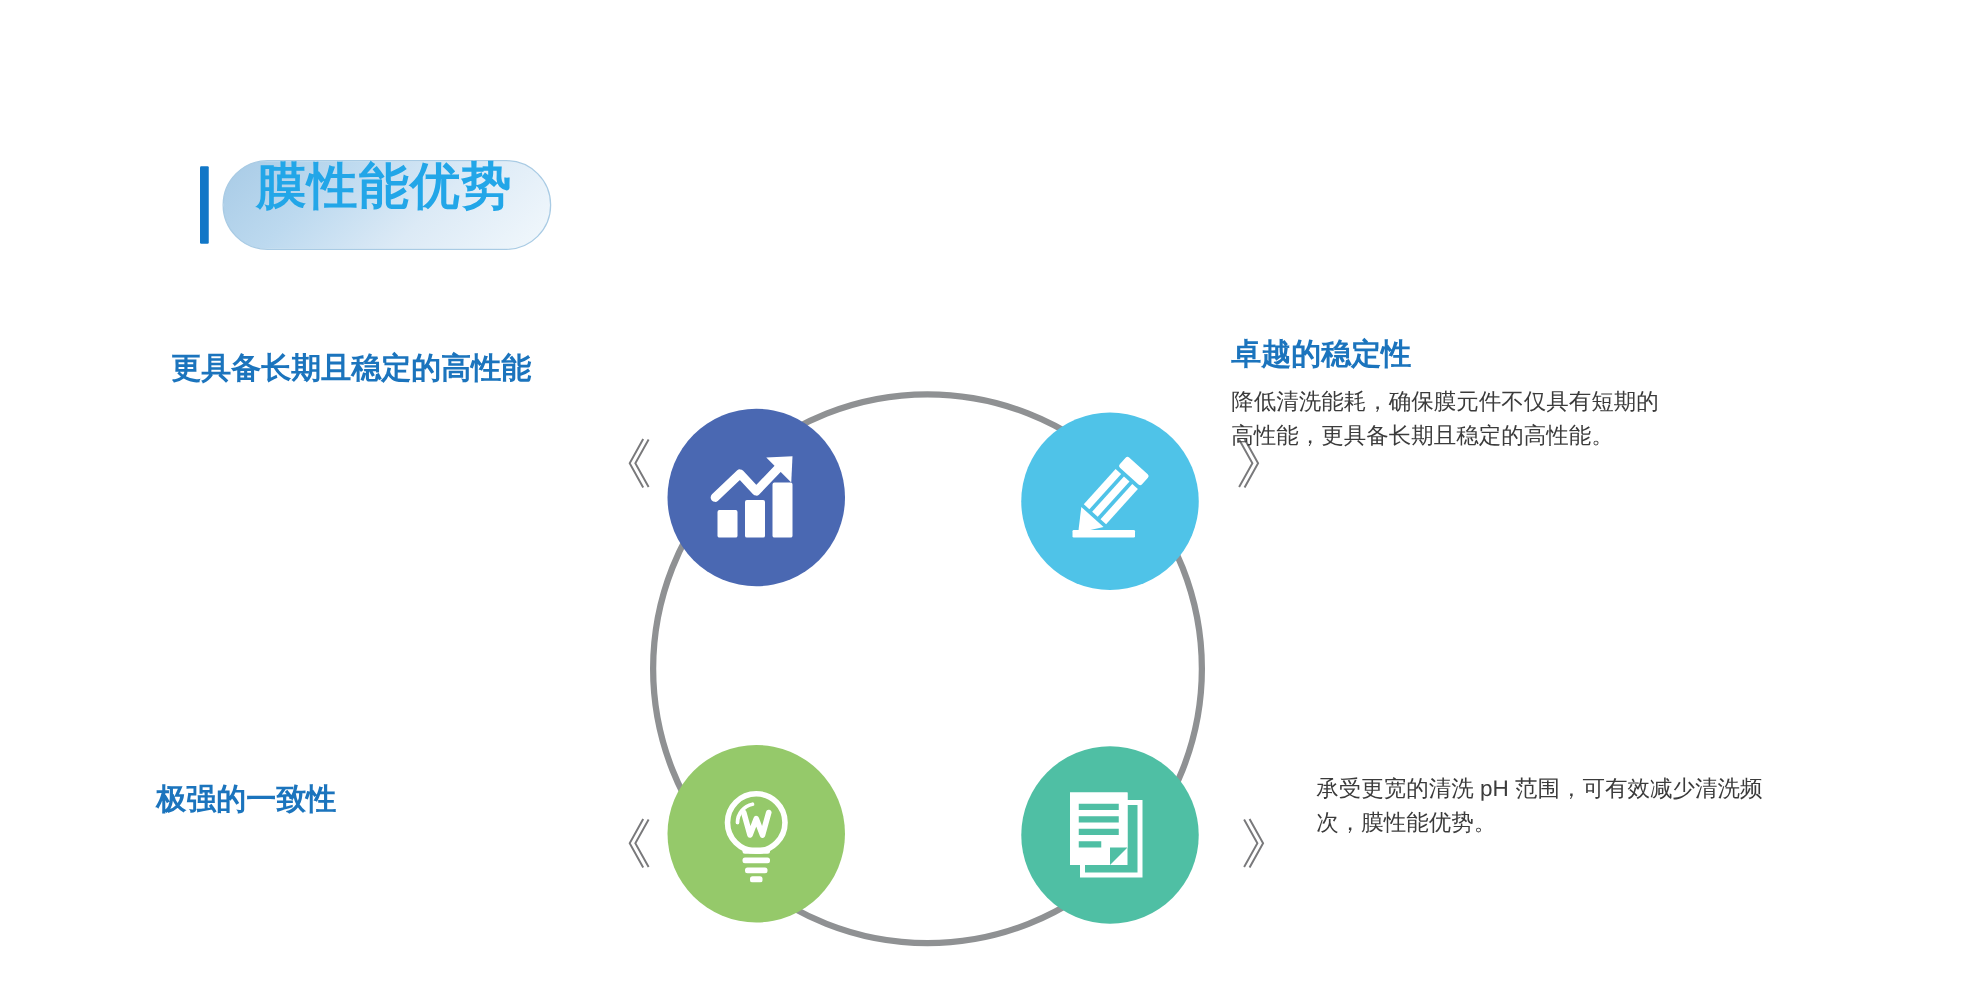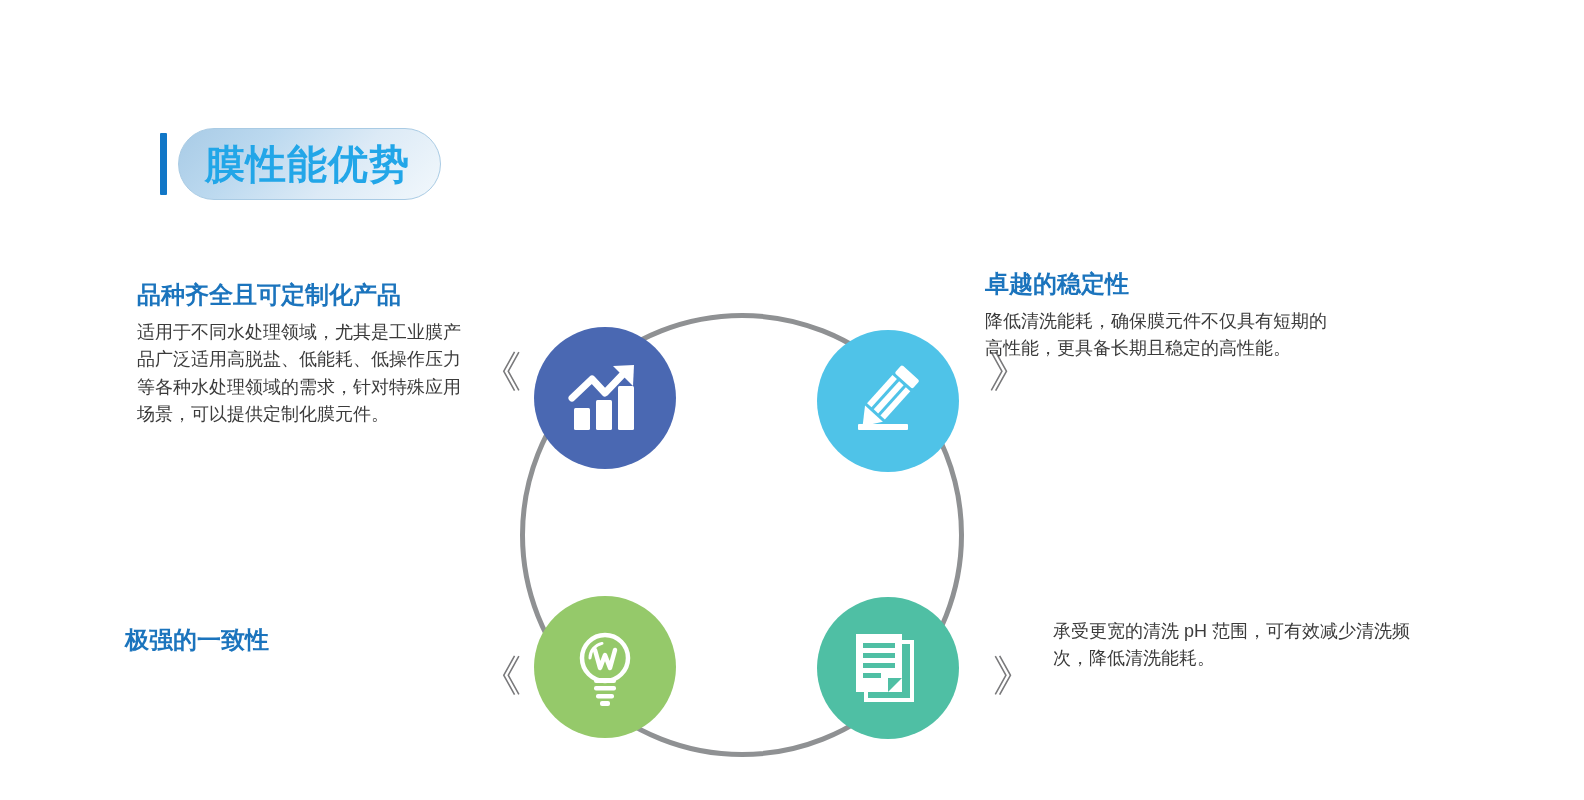--- a/index.html
+++ b/index.html
@@ -19,21 +19,21 @@
   }
   .title-bar{
     width:7px;height:62px;background:#1177c7;border-radius:1px;
     flex:0 0 auto;
   }
   .title-pill{
     margin-left:11px;
     height:72px;
     padding:0 30px 0 26px;
     border-radius:36px;
-    display:flex;align-items:center;justify-content:center;
+    display:flex;justify-content:center;
     background:linear-gradient(135deg,#a8cbe6 0%,#bcd9ef 30%,#dceaf6 62%,#f2f8fc 100%);
     border:1px solid #a9cbe4;
     box-sizing:border-box;
   }
   .title-text{
     font-size:40px;font-weight:bold;color:#22a6e8;
     letter-spacing:1px;line-height:1;white-space:nowrap;
   }
 
   
@@ -160,30 +160,29 @@
       </svg>
     </span>
   </div>
 
   <div class="chev chev-tl">《</div>
   <div class="chev chev-tr">》</div>
   <div class="chev chev-bl">《</div>
   <div class="chev chev-br">》</div>
 
   <div class="block b-tl">
-    <h3>品种齐全且可定制化产品</h3>
-    <p>适用于不同水处理领域，尤其是工业膜产品广泛适用高脱盐、低能耗、低操作压力等各种水处理领域的需求，针对特殊应用场景，可以提供定制化膜元件。</p>
+    <h3>更具备长期且稳定的高性能</h3>
   </div>
 
   <div class="block b-tr">
     <h3>卓越的稳定性</h3>
     <p>降低清洗能耗，确保膜元件不仅具有短期的高性能，更具备长期且稳定的高性能。</p>
   </div>
 
   <div class="block b-bl">
     <h3>极强的一致性</h3>
   </div>
 
   <div class="block b-br">
-    <p>承受更宽的清洗 pH 范围，可有效减少清洗频次，降低清洗能耗。</p>
+    <p>承受更宽的清洗 pH 范围，可有效减少清洗频次，膜性能优势。</p>
   </div>
 
 </div>
 
 </body></html>

